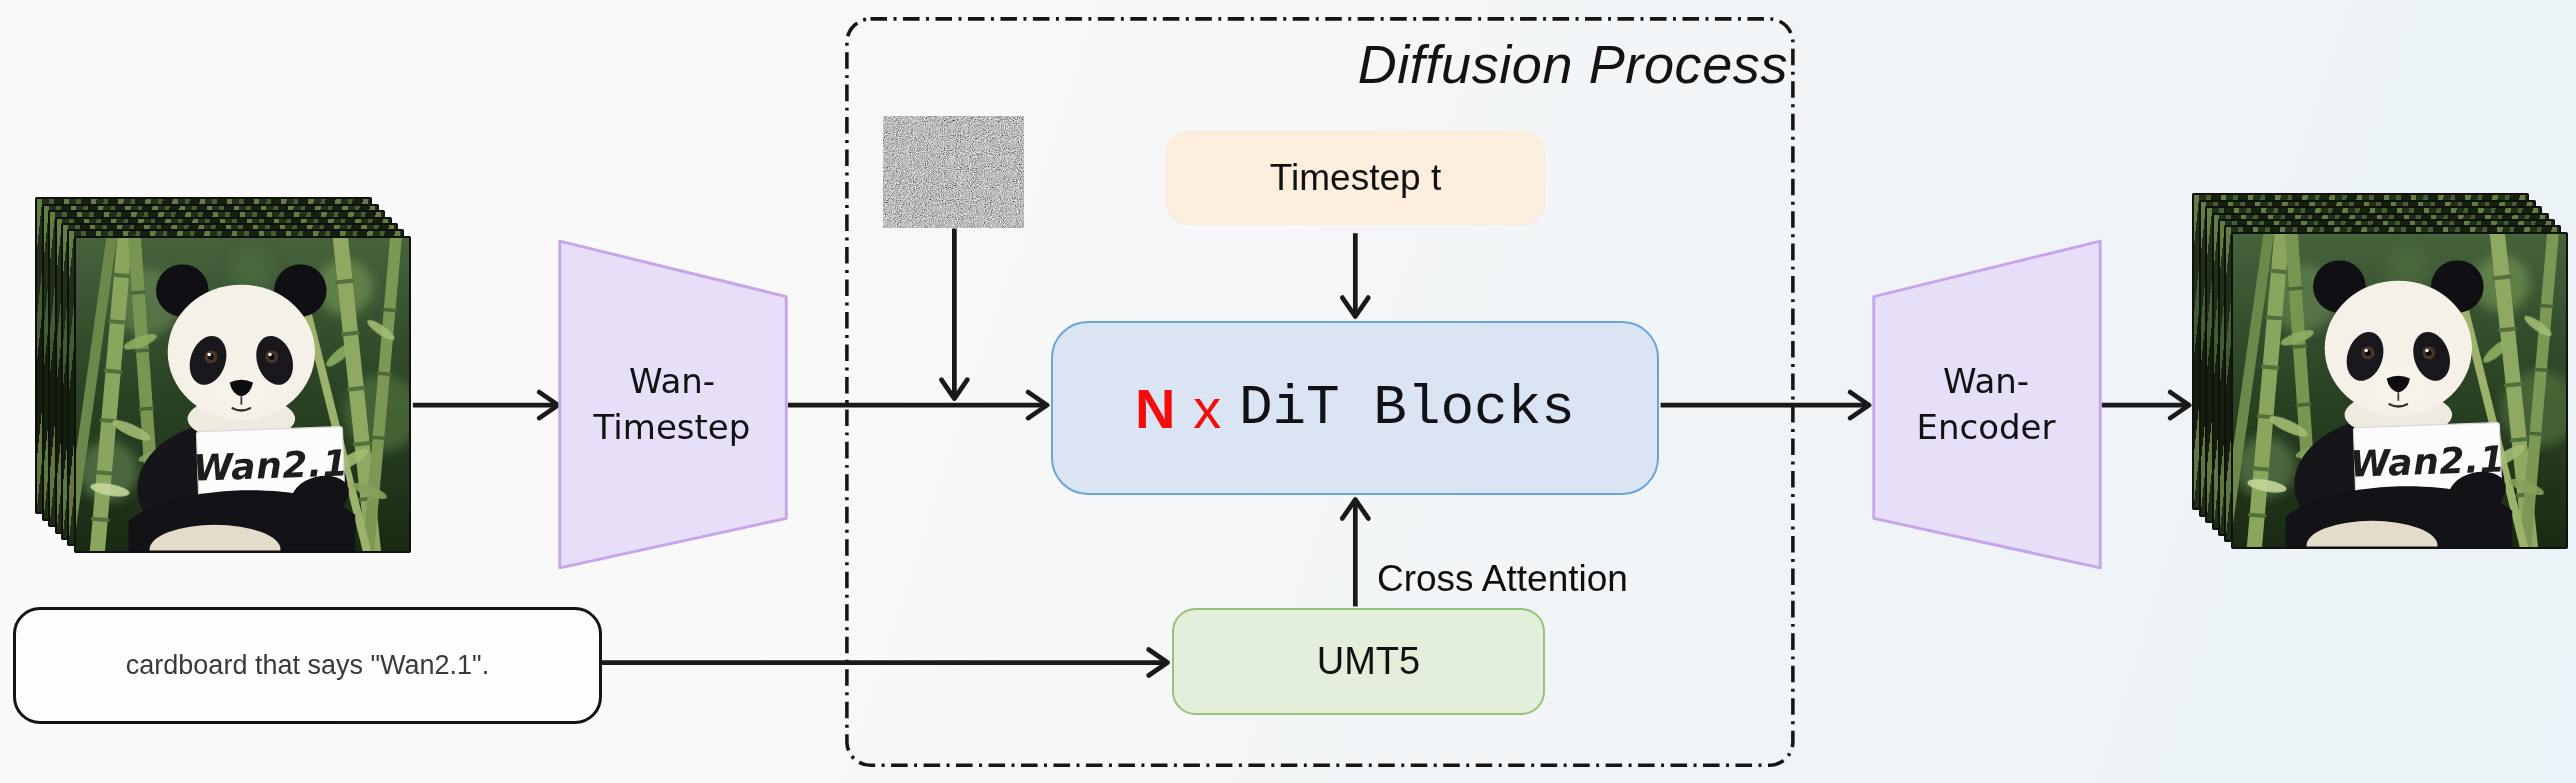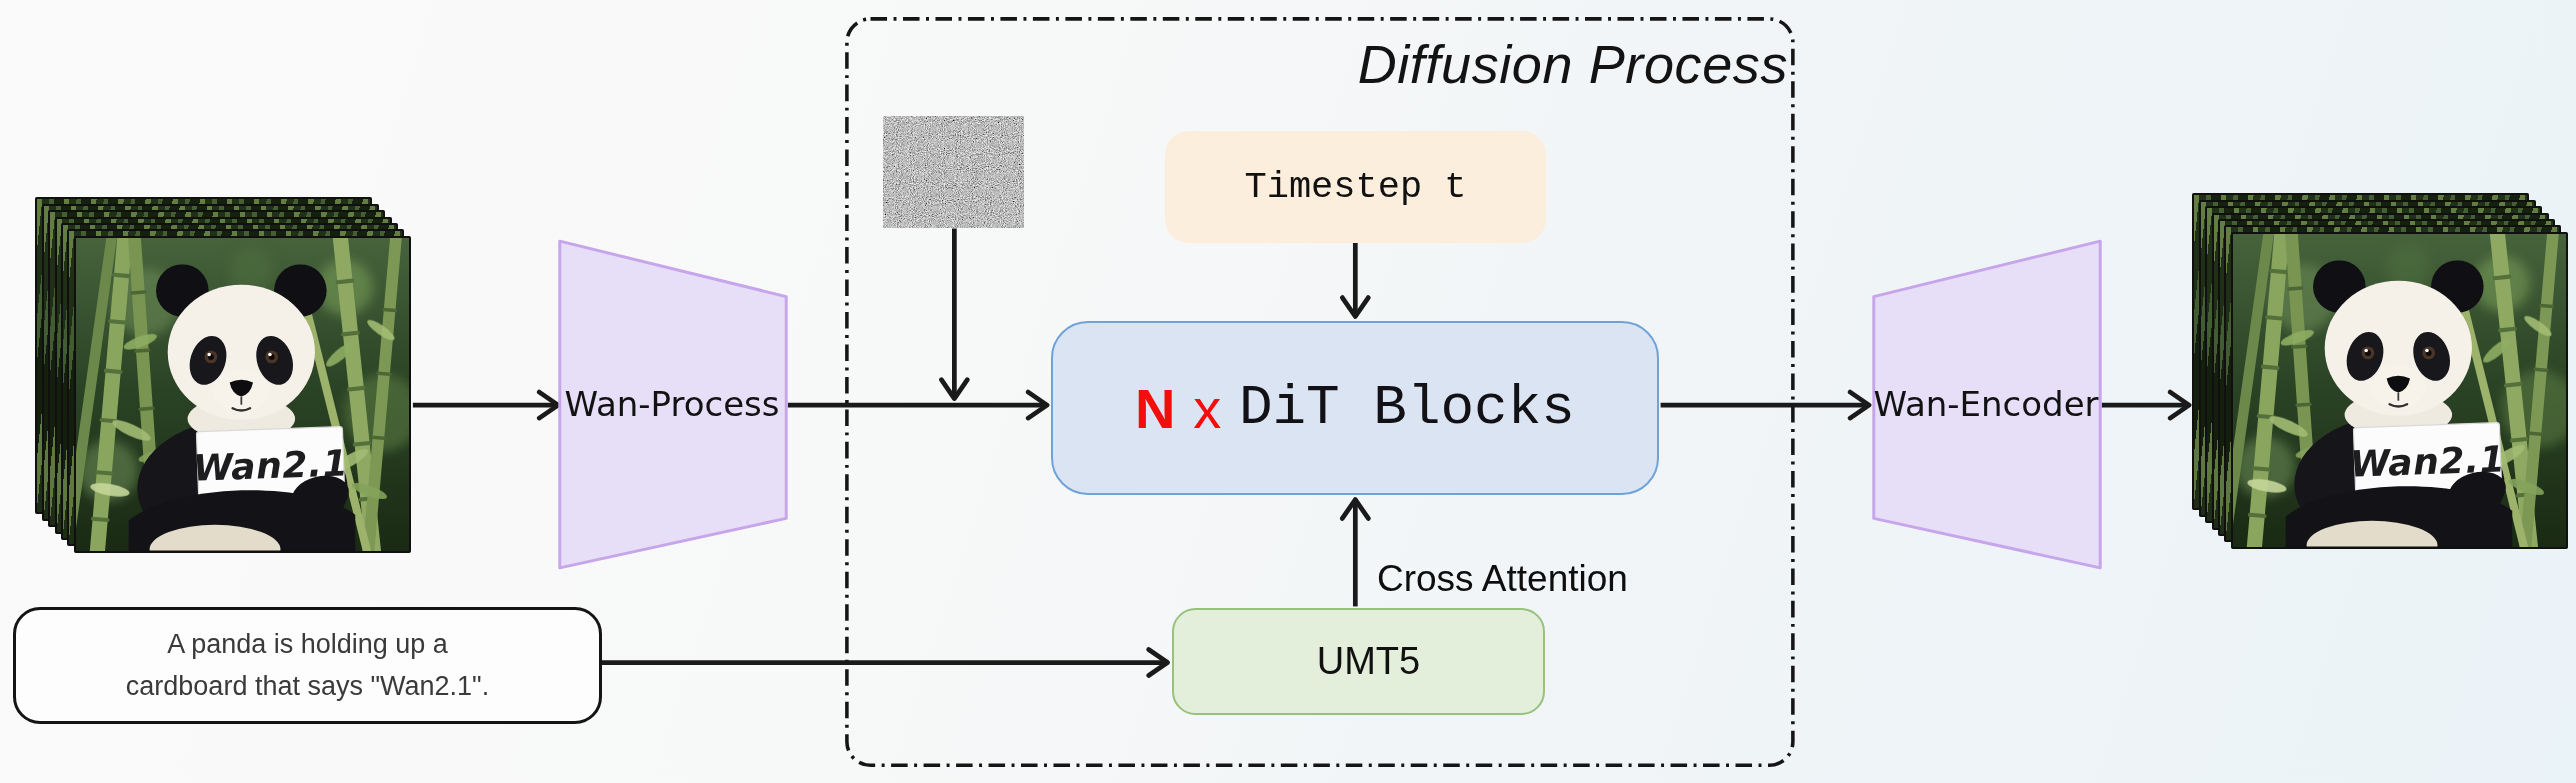--- a/index.html
+++ b/index.html
@@ -6,39 +6,39 @@
   body{
     width:2576px;height:783px;position:relative;overflow:hidden;
     background:linear-gradient(108deg,#fbfafa 0%,#f7f8f8 38%,#f0f4f7 68%,#eaf3f7 100%);
     font-family:"Liberation Sans","DejaVu Sans",sans-serif;
   }
   .abs{position:absolute;}
   .flexc{display:flex;align-items:center;justify-content:center;}
 
   
   .node-box{box-sizing:border-box;text-align:center;color:#111;}
-  .timestep-box{left:1165px;top:131px;width:381px;height:112px;border-radius:23.6px;
-    background:#fbeedd;font-size:37px;font-family:Liberation Mono, monospace;}
+  .timestep-box{left:1165px;top:131px;width:381px;height:94px;border-radius:23.6px;
+    background:#fbeedd;font-size:37px;}
   .dit-box{left:1051px;top:321px;width:608px;height:174px;border-radius:37px;
     background:#dbe4f3;border:2.4px solid #6fa3d8;font-size:56px;}
   .dit-n{color:#f40d0d;font-weight:700;}
   .dit-x{color:#f40d0d;margin:0 17.7px;}
   .dit-rest{color:#121216;font-family:Liberation Mono, monospace;}
   .umt5-box{left:1172px;top:608px;width:373px;height:107px;border-radius:23.6px;
     background:#e3efdb;border:2.4px solid #96c27b;font-size:38px;padding-left:20px;}
   .prompt-box{left:13px;top:607px;width:583px;height:111px;border-radius:27px;
     background:#fdfdfd;border:3px solid #141414;font-size:27px;line-height:1.55;color:#3a3a3a;
     flex-direction:column;}
   .cross-attn{left:1377px;top:519px;font-size:37px;color:#0e0e0e;margin-top:39px;}
   .diff-title{left:1004px;top:33px;width:784px;text-align:right;font-style:italic;
     font-size:54px;color:#131313;letter-spacing:0.6px;}
 
   
   .vae-wrap{width:230px;height:331px;}
-  .vae-label{left:0;top:0;width:228px;height:331px;flex-direction:row;
+  .vae-label{left:0;top:0;width:228px;height:331px;flex-direction:column;
     font-family:"DejaVu Sans","Liberation Sans",sans-serif;
     font-size:34px;color:#121212;line-height:1.35;text-align:center;}
 
   
   .frame-stack{width:376px;height:356px;}
   .vframe{position:absolute;width:337px;height:317px;box-sizing:border-box;
     border:2.4px solid #101010;border-radius:1.8px;
     background:
       repeating-linear-gradient(96deg,rgba(116,144,76,.75) 0 5.3px,rgba(30,45,20,.85) 5.3px 12.4px,rgba(76,106,56,.7) 12.4px 17px,rgba(18,28,11,.9) 17px 27px),
       linear-gradient(180deg,#2f4627,#1c2b15);}
@@ -190,21 +190,21 @@
       </svg>
   </div>
 </div>
 
 <div class="abs vae-wrap" style="left:558px;top:239px">
   <svg width="230" height="331" viewBox="0 0 390 560">
     <polygon points="3,3 387,97 387,473 3,557" fill="#e7def8" stroke="#c7a5ea" stroke-width="5" stroke-linejoin="round"></polygon>
   </svg>
   <div class="abs flexc vae-label">
     <div>Wan-</div>
-    <div>Process</div>
+    <div>Timestep</div>
   </div>
 </div>
 
 <div class="abs diff-title">Diffusion Process</div>
 
 <div class="abs noise-wrap">
   <svg width="141" height="112" viewBox="0 0 238 190">
     <rect width="238" height="190" fill="#8c8c8c"></rect>
     <rect width="238" height="190" filter="url(#noiseF)"></rect>
   </svg>
@@ -220,21 +220,20 @@
   <span class="dit-rest">DiT Blocks</span>
 </div>
 
 <div class="abs cross-attn">Cross Attention</div>
 
 <div class="abs flexc node-box umt5-box">
   <span>UMT5</span>
 </div>
 
 <div class="abs flexc prompt-box">
-  <div>A panda is holding up a</div>
   <div>cardboard that says "Wan2.1".</div>
 </div>
 
 <div class="abs vae-wrap" style="left:1872px;top:239px">
   <svg width="230" height="331" viewBox="0 0 390 560">
     <polygon points="3,97 387,3 387,557 3,473" fill="#e7def8" stroke="#c7a5ea" stroke-width="5" stroke-linejoin="round"></polygon>
   </svg>
   <div class="abs flexc vae-label">
     <div>Wan-</div>
     <div>Encoder</div>

